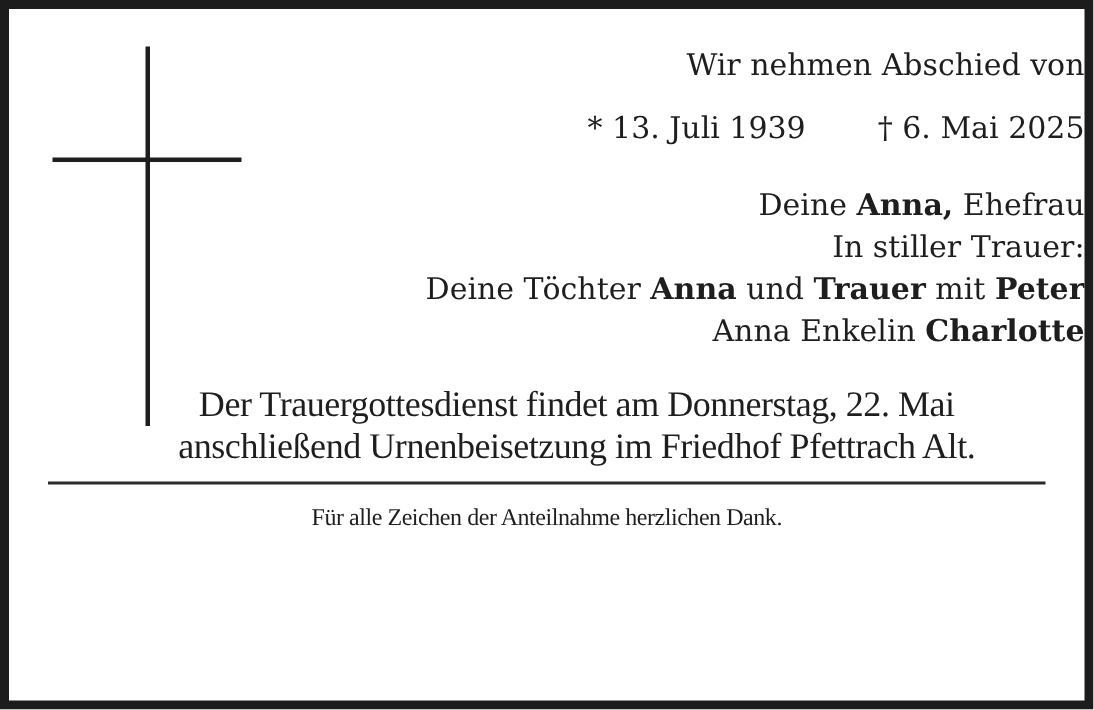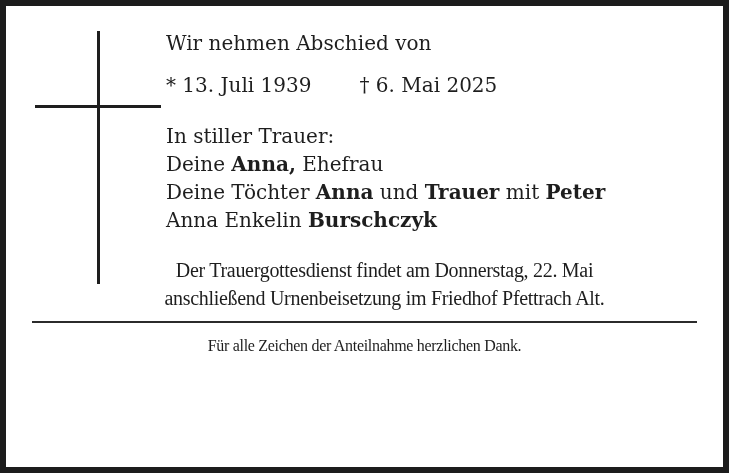--- a/index.html
+++ b/index.html
@@ -32,21 +32,21 @@
     left: 29px;
     top: 99px;
     width: 126px;
     height: 3px;
     background: #1e1e1e;
   }
   
   .main {
     margin-left: 160px;
     padding-top: 24px;
-    text-align: left;
+    text-align: right;
   }
   .intro {
     font-size: 20px;
     line-height: 26px;
   }
   .name {
     margin: 8px 0 0 0;
     font-size: 39px;
     font-weight: bold;
     line-height: 48px;
@@ -67,21 +67,21 @@
     line-height: 28px;
   }
   .mourning b {
     font-weight: bold;
   }
   
   .service {
     margin-top: 22px;
     text-align: center;
     font-family: "Liberation Serif", serif;
-    font-size: 20px;
+    font-size: 24px;
     line-height: 28px;
     letter-spacing: -0.3px;
     padding-left: 40px;
   }
   .divider {
     margin: 9px 26px 0 26px;
     border-top: 2px solid #2b2b2b;
   }
   .thanks {
     margin-top: 9px;
@@ -99,24 +99,24 @@
 
   <div>
     <span class="cross-v"></span>
     <span class="cross-h"></span>
   </div>
 
   <div class="main">
     <div class="intro">Wir nehmen Abschied von</div>
     <div class="dates"><span>* 13. Juli 1939</span><span class="date-gap"></span><span>† 6. Mai 2025</span></div>
     <div class="mourning">
+      <div><span>Deine </span><b>Anna,</b><span> Ehefrau</span></div>
       <div>In stiller Trauer:</div>
-      <div><span>Deine </span><b>Anna,</b><span> Ehefrau</span></div>
       <div><span>Deine Töchter </span><b>Anna</b><span> und </span><b>Trauer</b><span> mit </span><b>Peter</b></div>
-      <div><span>Anna Enkelin </span><b>Burschczyk</b></div>
+      <div><span>Anna Enkelin </span><b>Charlotte</b></div>
     </div>
   </div>
 
   <div class="service">
     <div>Der Trauergottesdienst findet am Donnerstag, 22. Mai</div>
     <div>anschließend Urnenbeisetzung im Friedhof Pfettrach Alt.</div>
   </div>
 
   <div class="divider"></div>
 

